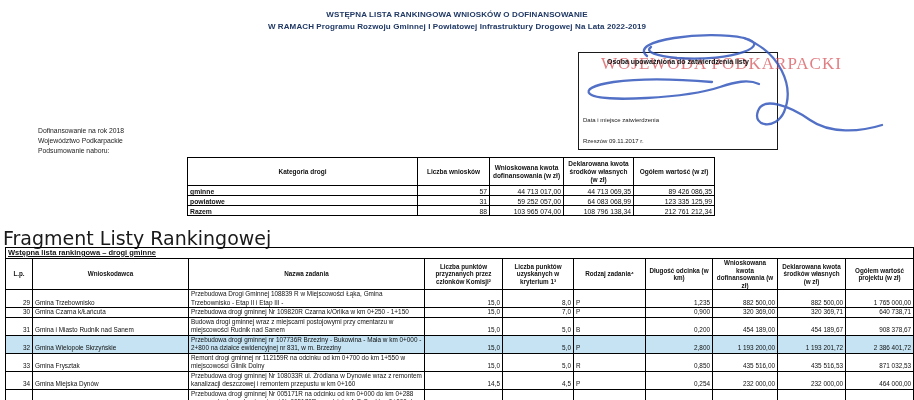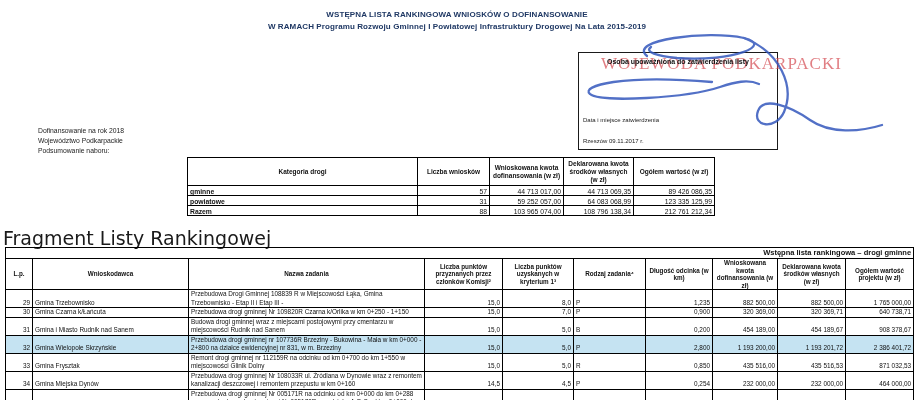--- a/index.html
+++ b/index.html
@@ -43,34 +43,34 @@
   .summary-table td.l { text-align:left; font-weight:bold; }
   .summary-table td.r { text-align:right; }
   .summary-table tr.u td.l { text-decoration:underline; }
 
   
   .fragment-heading { position:absolute; left:3px; top:227px;
     font-family:"DejaVu Sans", sans-serif; font-size:19px; color:#1a1a1a; }
 
   
   .ranking-table { position:absolute; left:5px; top:247px; width:908px; border:1.5px solid #000; }
-  .ranking-table .title-cell { font-size:7.5px; font-weight:bold; text-align:right;
-    height:10px; vertical-align:middle; }
+  .ranking-table .title-cell { font-size:7.5px; font-weight:bold; text-align:left;
+    height:10px; vertical-align:middle;text-decoration:underline; }
   .ranking-table th { font-size:6.3px; line-height:7.5px; font-weight:bold; text-align:center;
     vertical-align:middle; height:25px; }
   .ranking-table td { font-size:6.4px; line-height:8.5px; vertical-align:bottom; }
   .ranking-table td.l { text-align:left; }
   .ranking-table td.r { text-align:right; white-space:nowrap; }
   .ranking-table tr.hl td { background:#c5e3f2; }
 </style>
 </head>
 <body>
 
 <div class="doc-title l1">WSTĘPNA LISTA RANKINGOWA  WNIOSKÓW O DOFINANSOWANIE</div>
-<div class="doc-title l2">W RAMACH Programu Rozwoju Gminnej I Powiatowej  Infrastruktury Drogowej Na Lata 2015-2019</div>
+<div class="doc-title l2">W RAMACH Programu Rozwoju Gminnej I Powiatowej  Infrastruktury Drogowej Na Lata 2022-2019</div>
 
 <div class="intro">
   <div>Dofinansowanie na rok 2018</div>
   <div>Województwo Podkarpackie</div>
   <div>Podsumowanie naboru:</div>
 </div>
 
 <div class="approval-box">
   <div class="stamp-name">WOJEWODA PODKARPACKI</div>
   <div class="approval-label">Osoba upoważniona do zatwierdzenia listy</div>

